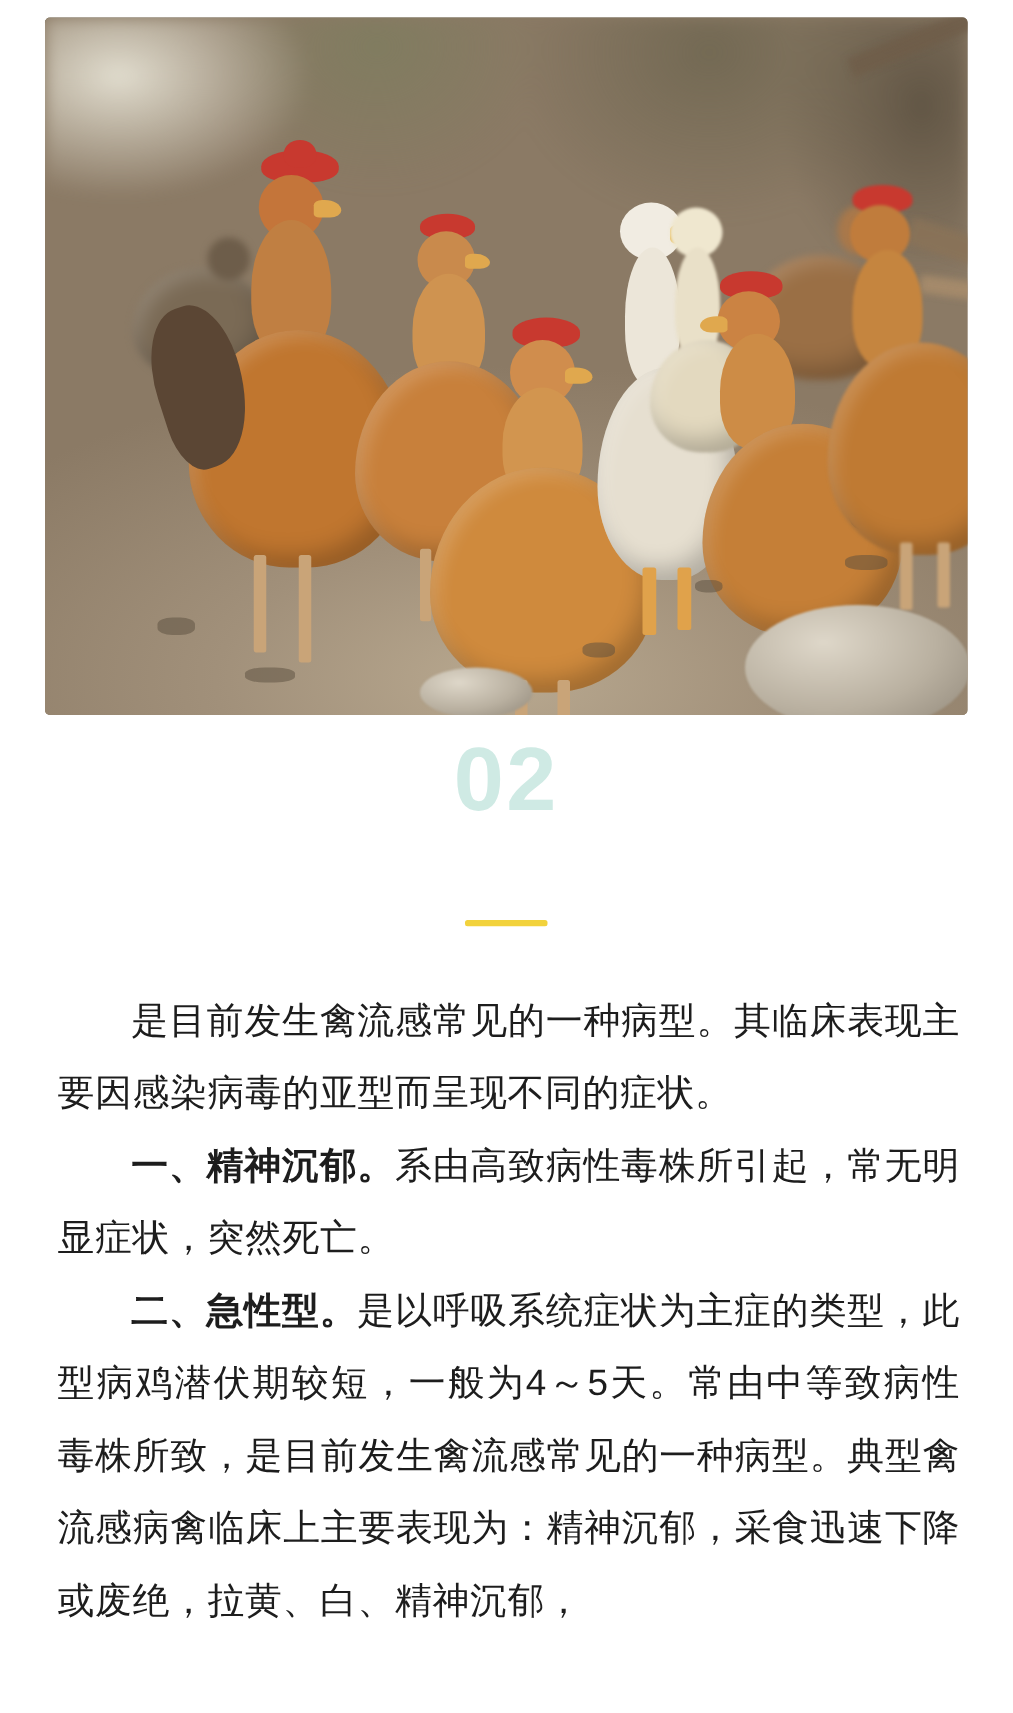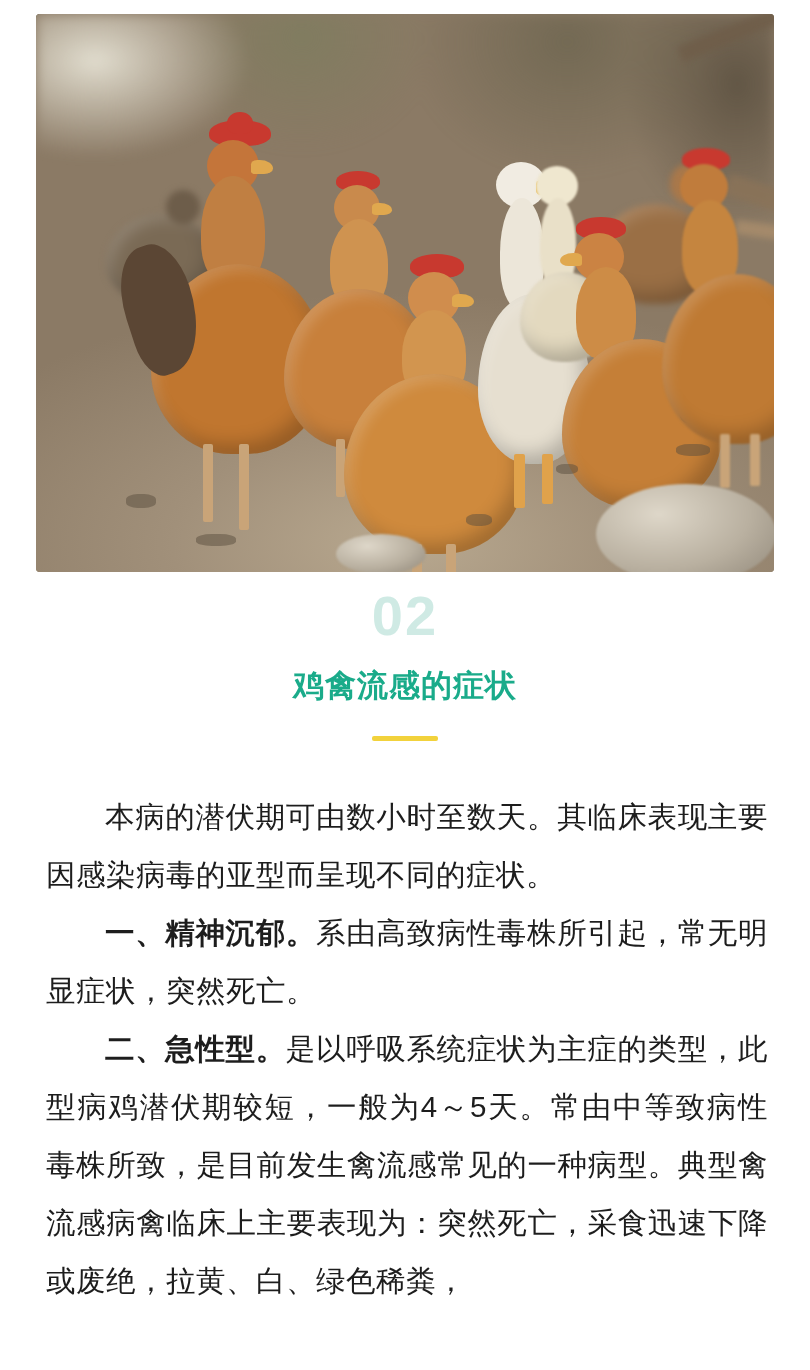--- a/index.html
+++ b/index.html
@@ -102,21 +102,21 @@
   }
   .soft { filter: blur(1.2px); }
   .softer { filter: blur(3px); }
 
   
   .section-num {
     position: absolute;
     left: 0; right: 0;
     top: 588px;
     text-align: center;
-    font-size: 56px;
+    font-size: 72px;
     font-weight: bold;
     letter-spacing: 2px;
     color: #cfeae4;
     line-height: 1;
     font-family: "Liberation Sans", sans-serif;
   }
   .section-title {
     position: absolute;
     left: 0; right: 0;
     top: 665px;
@@ -251,28 +251,27 @@
     <div class="stone" style="left:300px;top:520px;width:90px;height:40px;"></div>
     <div class="speck" style="left:90px;top:480px;width:30px;height:14px;"></div>
     <div class="speck" style="left:160px;top:520px;width:40px;height:12px;"></div>
     <div class="speck" style="left:430px;top:500px;width:26px;height:12px;"></div>
     <div class="speck" style="left:640px;top:430px;width:34px;height:12px;"></div>
     <div class="speck" style="left:520px;top:450px;width:22px;height:10px;"></div>
   </div>
 
   <div class="section-num">02</div>
 
-  <div class="section-title">鸡禽流感的症状</div>
   <div class="title-rule"></div>
 
   <div class="body-copy">
     <p>
-      <span>本病的潜伏期可由数小时至数天。其临床表现主要因感染病毒的亚型而呈现不同的症状。</span>
+      <span>是目前发生禽流感常见的一种病型。其临床表现主要因感染病毒的亚型而呈现不同的症状。</span>
     </p>
     <p>
       <span class="b">一、精神沉郁。</span><span>系由高致病性毒株所引起，常无明显症状，突然死亡。</span>
     </p>
     <p>
-      <span class="b">二、急性型。</span><span>是以呼吸系统症状为主症的类型，此型病鸡潜伏期较短，一般为4～5天。常由中等致病性毒株所致，是目前发生禽流感常见的一种病型。典型禽流感病禽临床上主要表现为：突然死亡，采食迅速下降或废绝，拉黄、白、绿色稀粪，</span>
+      <span class="b">二、急性型。</span><span>是以呼吸系统症状为主症的类型，此型病鸡潜伏期较短，一般为4～5天。常由中等致病性毒株所致，是目前发生禽流感常见的一种病型。典型禽流感病禽临床上主要表现为：精神沉郁，采食迅速下降或废绝，拉黄、白、精神沉郁，</span>
     </p>
   </div>
 
 </div>
 
 </body></html>

